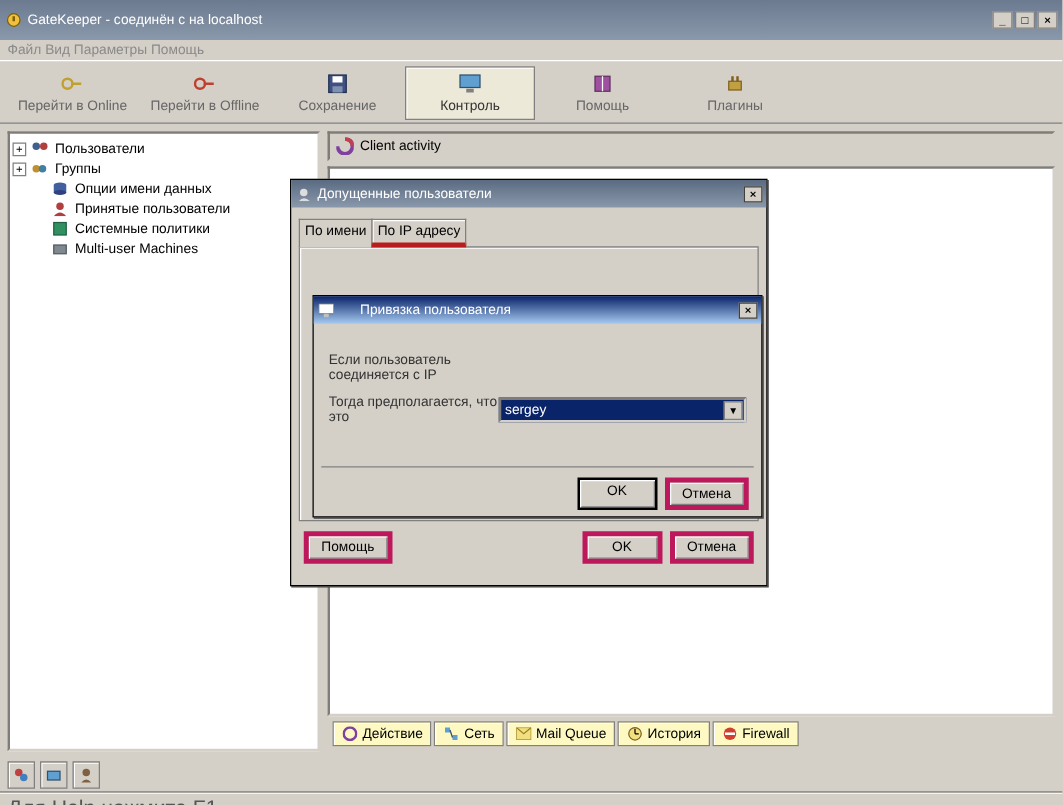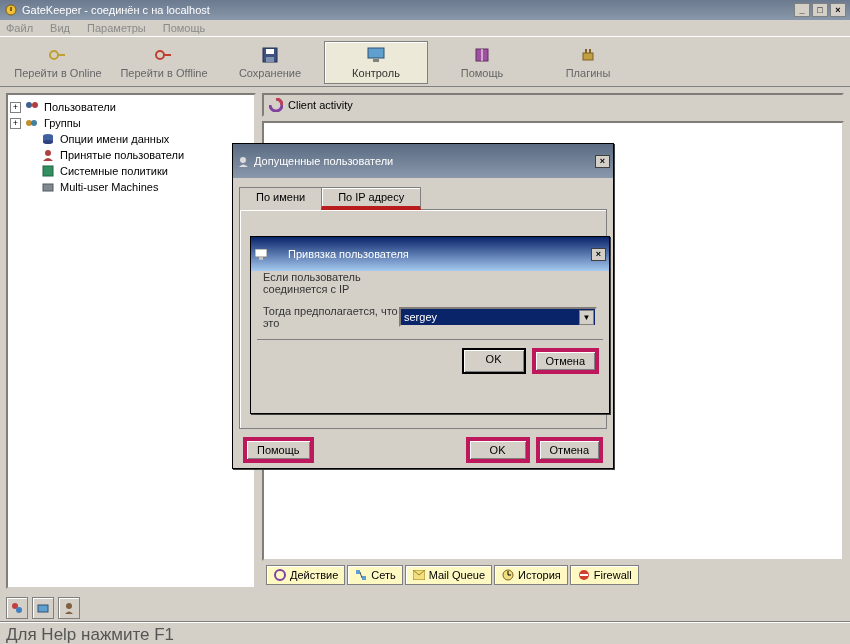--- a/index.html
+++ b/index.html
@@ -7,21 +7,21 @@
     margin: 0;
     font-family: Tahoma, Arial, sans-serif;
     font-size: 11px;
     background: #d4d0c8;
     width: 850px;
     height: 644px;
     overflow: hidden;
     position: relative;
   }
   .titlebar {
-    height: 20px;
+    height: 32px;
     background: linear-gradient(#6b7a8f, #8a98ab);
     color: #fff;
     display: flex;
     align-items: center;
     padding: 0 4px;
     font-size: 11px;
   }
   .titlebar .icon { width: 14px; height: 14px; margin-right: 4px; display:inline-flex; align-items:center; justify-content:center;}
   .titlebar .spacer { flex: 1; }
   .winbtn {
@@ -29,21 +29,21 @@
     border: 1px solid #808080; margin-left: 2px;
     display: inline-flex; align-items: center; justify-content: center;
     font-size: 9px; color: #000; font-weight: bold;
   }
   .menubar {
     background: #d4d0c8;
     padding: 2px 6px;
     color: #8a8a8a;
     font-size: 11px;
   }
-  .menubar span { margin-right: 14px; }
+  .menubar span { }
   .toolbar {
     background: #d4d0c8;
     padding: 4px 6px 2px 6px;
     display: flex;
     gap: 2px;
     border-top: 1px solid #fff;
     border-bottom: 1px solid #808080;
   }
   .tbtn {
     width: 104px;
@@ -79,34 +79,34 @@
   .content-area { flex:1; background:#fff; border:2px inset #d4d0c8; position:relative;}
   .bottom-tabs { display:flex; padding:4px; gap:2px;}
   .btab { border:1px solid #808080; background:#fef9c3; padding:2px 6px; display:inline-flex; align-items:center; box-shadow:inset 1px 1px #fff;}
   .btab .bi { width:14px; height:14px; margin-right:3px; display:inline-flex; align-items:center; justify-content:center;}
   .statusbar { border-top:1px solid #808080; padding:3px 6px; background:#d4d0c8; color:#555; font-size:17px; box-shadow:inset 0 1px #fff;}
   .left-status { display:flex; gap:4px; padding:2px 6px;}
   .ls-btn{width:22px;height:22px;border:1px solid #808080;background:#d4d0c8;display:inline-flex;align-items:center;justify-content:center;box-shadow:inset 1px 1px #fff;}
 
   
   .dialog { position:absolute; background:#d4d0c8; border:1px solid #000; box-shadow:1px 1px 0 #404040;}
-  .dlg-title { height:34px; background:linear-gradient(#5a6b82,#8a98ab); color:#fff; display:flex; align-items:center; padding:0 3px; font-size:11px;}
+  .dlg-title { height:22px; background:linear-gradient(#5a6b82,#8a98ab); color:#fff; display:flex; align-items:center; padding:0 3px; font-size:11px;}
   .dlg-title.active { background:linear-gradient(#0a246a,#a6caf0);gap:16px;}
   .dlg-close { width:15px; height:13px; background:#d4d0c8; border:1px solid #404040; margin-left:auto; display:inline-flex; align-items:center; justify-content:center; font-size:9px; color:#000; font-weight:bold;}
   #dlg1 { left:232px; top:143px; width:382px; height:326px;}
   #dlg2 { left:250px; top:236px; width:360px; height:178px;}
   .tabs { display:flex; margin:8px 6px 0 6px; font-size:11px;}
-  .tab { padding:3px 16px; border:1px solid #808080; border-bottom:none; background:#d4d0c8; position:relative; top:1px; margin-right:-1px;}
+  .tab { padding:3px 4px; border:1px solid #808080; border-bottom:none; background:#d4d0c8; position:relative; top:1px; margin-right:-1px;}
   .tab.sel { background:#d4d0c8; border-bottom:4px solid #b91c1c; box-shadow:inset 1px 1px #fff;}
   .tabbody { border:1px solid #808080; margin:0 6px; height:220px; background:#d4d0c8; box-shadow:inset 1px 1px #fff;}
   .dlg-btnrow { display:flex; gap:6px; justify-content:flex-end; padding:8px 10px;}
   .dlg-btnrow.split { justify-content:space-between;}
   .btn { min-width:64px; padding:3px 10px; border:4px solid #be185d; background:#d4d0c8; box-shadow:inset 1px 1px #fff, inset -1px -1px #808080; font-size:11px; text-align:center;}
 
-  .frm { padding:0 12px; font-size:11px;}
+  .frm { padding:23px 12px; font-size:11px;}
   .frow { display:flex; align-items:center; margin-bottom:10px;}
   .flabel { width:136px; color:#333; line-height:12px;}
   .finput { flex:1; height:20px; border:2px inset #d4d0c8; background:#fff; padding:1px 3px; font-size:11px;}
   .fselect { flex:1; height:20px; border:2px inset #d4d0c8; background:#0a246a; color:#fff; padding:1px 3px; font-size:11px; display:flex; align-items:center; position:relative;}
   .fselect .dd { position:absolute; right:1px; top:1px; width:15px; height:15px; background:#d4d0c8; border:1px solid #808080; display:flex; align-items:center; justify-content:center; color:#000; font-size:8px;}
 
   svg { display:block; }
 </style>
 </head>
 <body>

